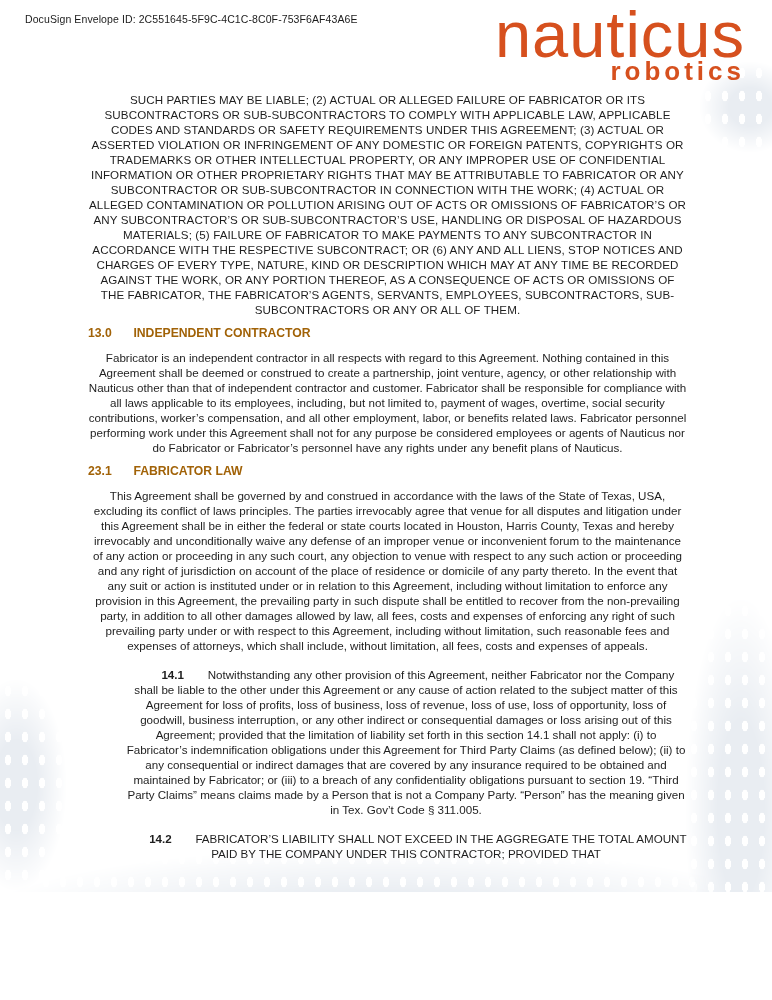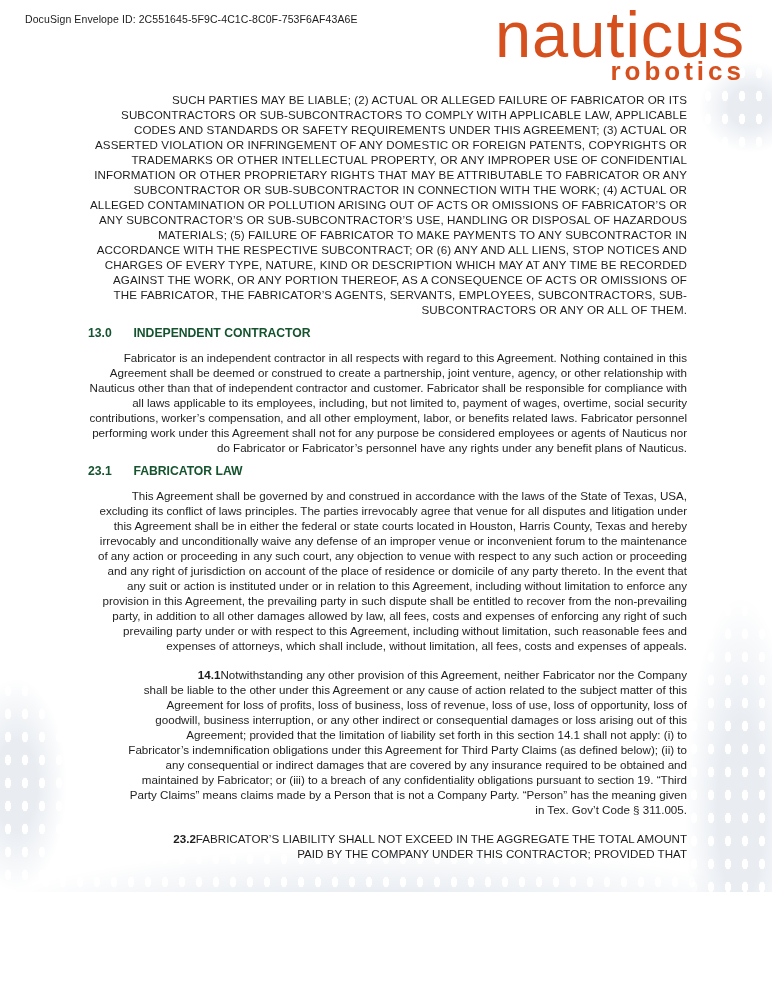--- a/index.html
+++ b/index.html
@@ -21,23 +21,23 @@
   .ht-left{left:-34px;width:100px;top:680px;height:210px;}
   .ht-topright{left:700px;width:100px;top:62px;height:90px;}
 
   .docusign{position:absolute;top:13px;left:25px;font-size:10.5px;color:#1b1b1b;letter-spacing:0.1px;}
 
   .logo{position:absolute;top:12px;right:27px;display:flex;flex-direction:column;align-items:flex-end;color:var(--brand_orange,#d6501e);}
   .logo-primary{font-size:65px;line-height:46px;font-weight:normal;letter-spacing:1px;}
   .logo-secondary{font-size:26px;line-height:26px;font-weight:bold;letter-spacing:4px;margin-top:0;}
 
   .content{position:absolute;left:88px;top:92px;width:599px;font-size:11.6px;line-height:15px;}
-  .para{margin:0;text-align:right;}
+  .para{margin:0;text-align:center;}
   .para.caps{letter-spacing:0.1px;}
-  .section-heading{font-size:12.2px;font-weight:bold;color:#14532d;margin:9px 0 9px;line-height:15px;}
+  .section-heading{font-size:12.2px;font-weight:bold;color:#a16207;margin:9px 0 9px;line-height:15px;}
   .secnum{display:inline-block;width:42px;}
   .subsection{margin-left:37px;margin-top:14px;}
   .subnum{display:inline-block;width:70px;font-weight:bold;}
   .gap-lg{margin-top:9px;}
 
   .footer{position:absolute;left:55px;top:931px;font-size:11px;line-height:12.5px;color:#1f1f1f;}
   .footer-company{color:var(--brand_orange,#cf4a26);font-weight:bold;font-size:11.3px;}
   .footer-ref{margin-left:32px;font-size:10.5px;}
   .footer-addr1{margin-top:3px;font-size:14px;}
   .footer-addr2{font-size:11.4px;}
@@ -77,21 +77,21 @@
       <span class="secnum">23.1</span>
       <span class="sectitle">FABRICATOR LAW</span>
     </h2>
     <p class="para">This Agreement shall be governed by and construed in accordance with the laws of the State of Texas, USA, excluding its conflict of laws principles. The parties irrevocably agree that venue for all disputes and litigation under this Agreement shall be in either the federal or state courts located in Houston, Harris County, Texas and hereby irrevocably and unconditionally waive any defense of an improper venue or inconvenient forum to the maintenance of any action or proceeding in any such court, any objection to venue with respect to any such action or proceeding and any right of jurisdiction on account of the place of residence or domicile of any party thereto. In the event that any suit or action is instituted under or in relation to this Agreement, including without limitation to enforce any provision in this Agreement, the prevailing party in such dispute shall be entitled to recover from the non-prevailing party, in addition to all other damages allowed by law,  all fees, costs and expenses of enforcing any right of such prevailing party under or with respect to this Agreement, including without limitation, such reasonable fees and expenses of attorneys, which shall include, without limitation, all fees, costs and expenses of appeals.</p>
 
     <div class="subsection">
       <p class="para"><span class="subnum">14.1</span><span>Notwithstanding any other provision of this Agreement, neither Fabricator nor the Company shall be liable to the other under this Agreement or any cause of action related to the subject matter of this Agreement for loss of profits, loss of business, loss of revenue, loss of use, loss of opportunity, loss of goodwill, business interruption, or any other indirect or consequential damages or loss arising out of this Agreement; provided that the limitation of liability set forth in this section 14.1 shall not apply: (i) to Fabricator’s indemnification obligations under this Agreement for Third Party Claims (as defined below); (ii) to any consequential or indirect damages that are covered by any insurance required to be obtained and maintained by Fabricator; or (iii) to a breach of any confidentiality obligations pursuant to section 19. “Third Party Claims” means claims made by a Person that is not a Company Party. “Person” has the meaning given in Tex. Gov’t Code § 311.005.</span></p>
     </div>
 
     <div class="subsection">
-      <p class="para"><span class="subnum">23.2</span><span>FABRICATOR’S LIABILITY SHALL NOT EXCEED IN THE AGGREGATE THE TOTAL AMOUNT PAID BY THE COMPANY UNDER THIS CONTRACTOR; PROVIDED THAT</span></p>
+      <p class="para"><span class="subnum">14.2</span><span>FABRICATOR’S LIABILITY SHALL NOT EXCEED IN THE AGGREGATE THE TOTAL AMOUNT PAID BY THE COMPANY UNDER THIS CONTRACTOR; PROVIDED THAT</span></p>
     </div>
 
   </div>
 
   <div class="footer">
     <div class="footer-company">NAUTICUS ROBOTICS</div>
     <div class="footer-web">www.confidentiality.com</div>
     <div class="footer-ref">{02032936; 1}</div>
     <div class="footer-addr1">17146 FEATHERCRAFT LANE, SUITE 450</div>
     <div class="footer-addr2">WEBSTER, TX 77598</div>

